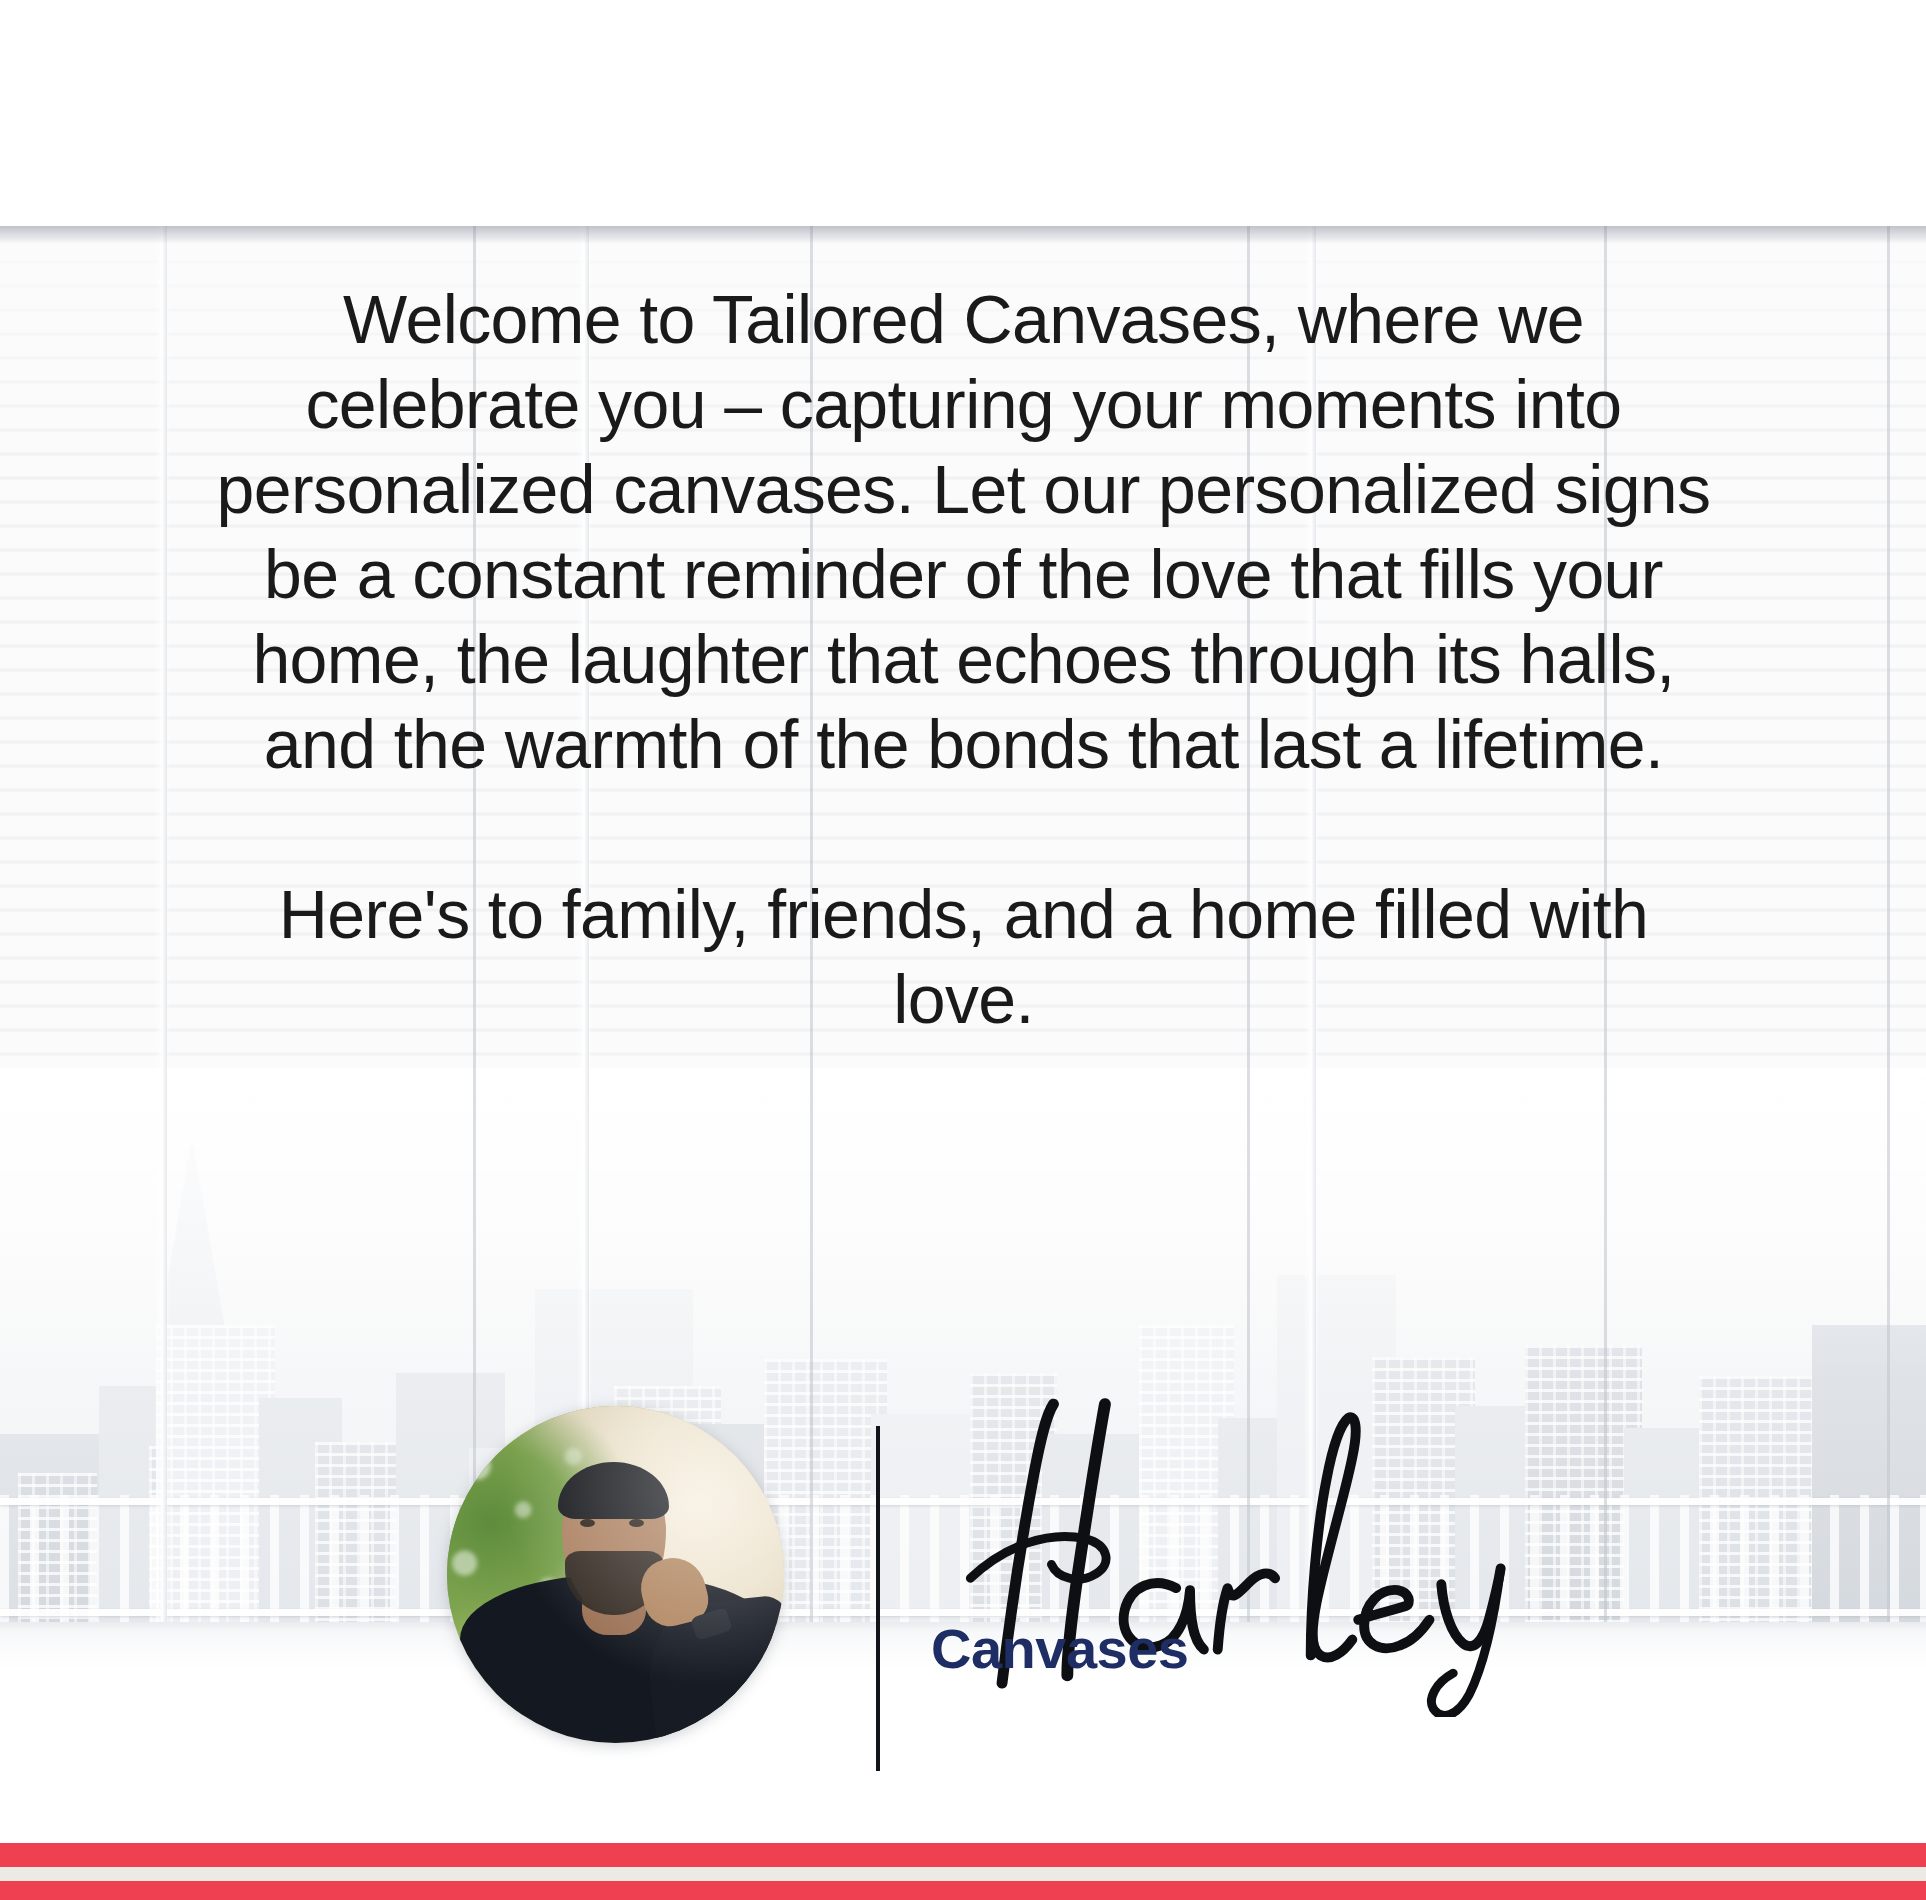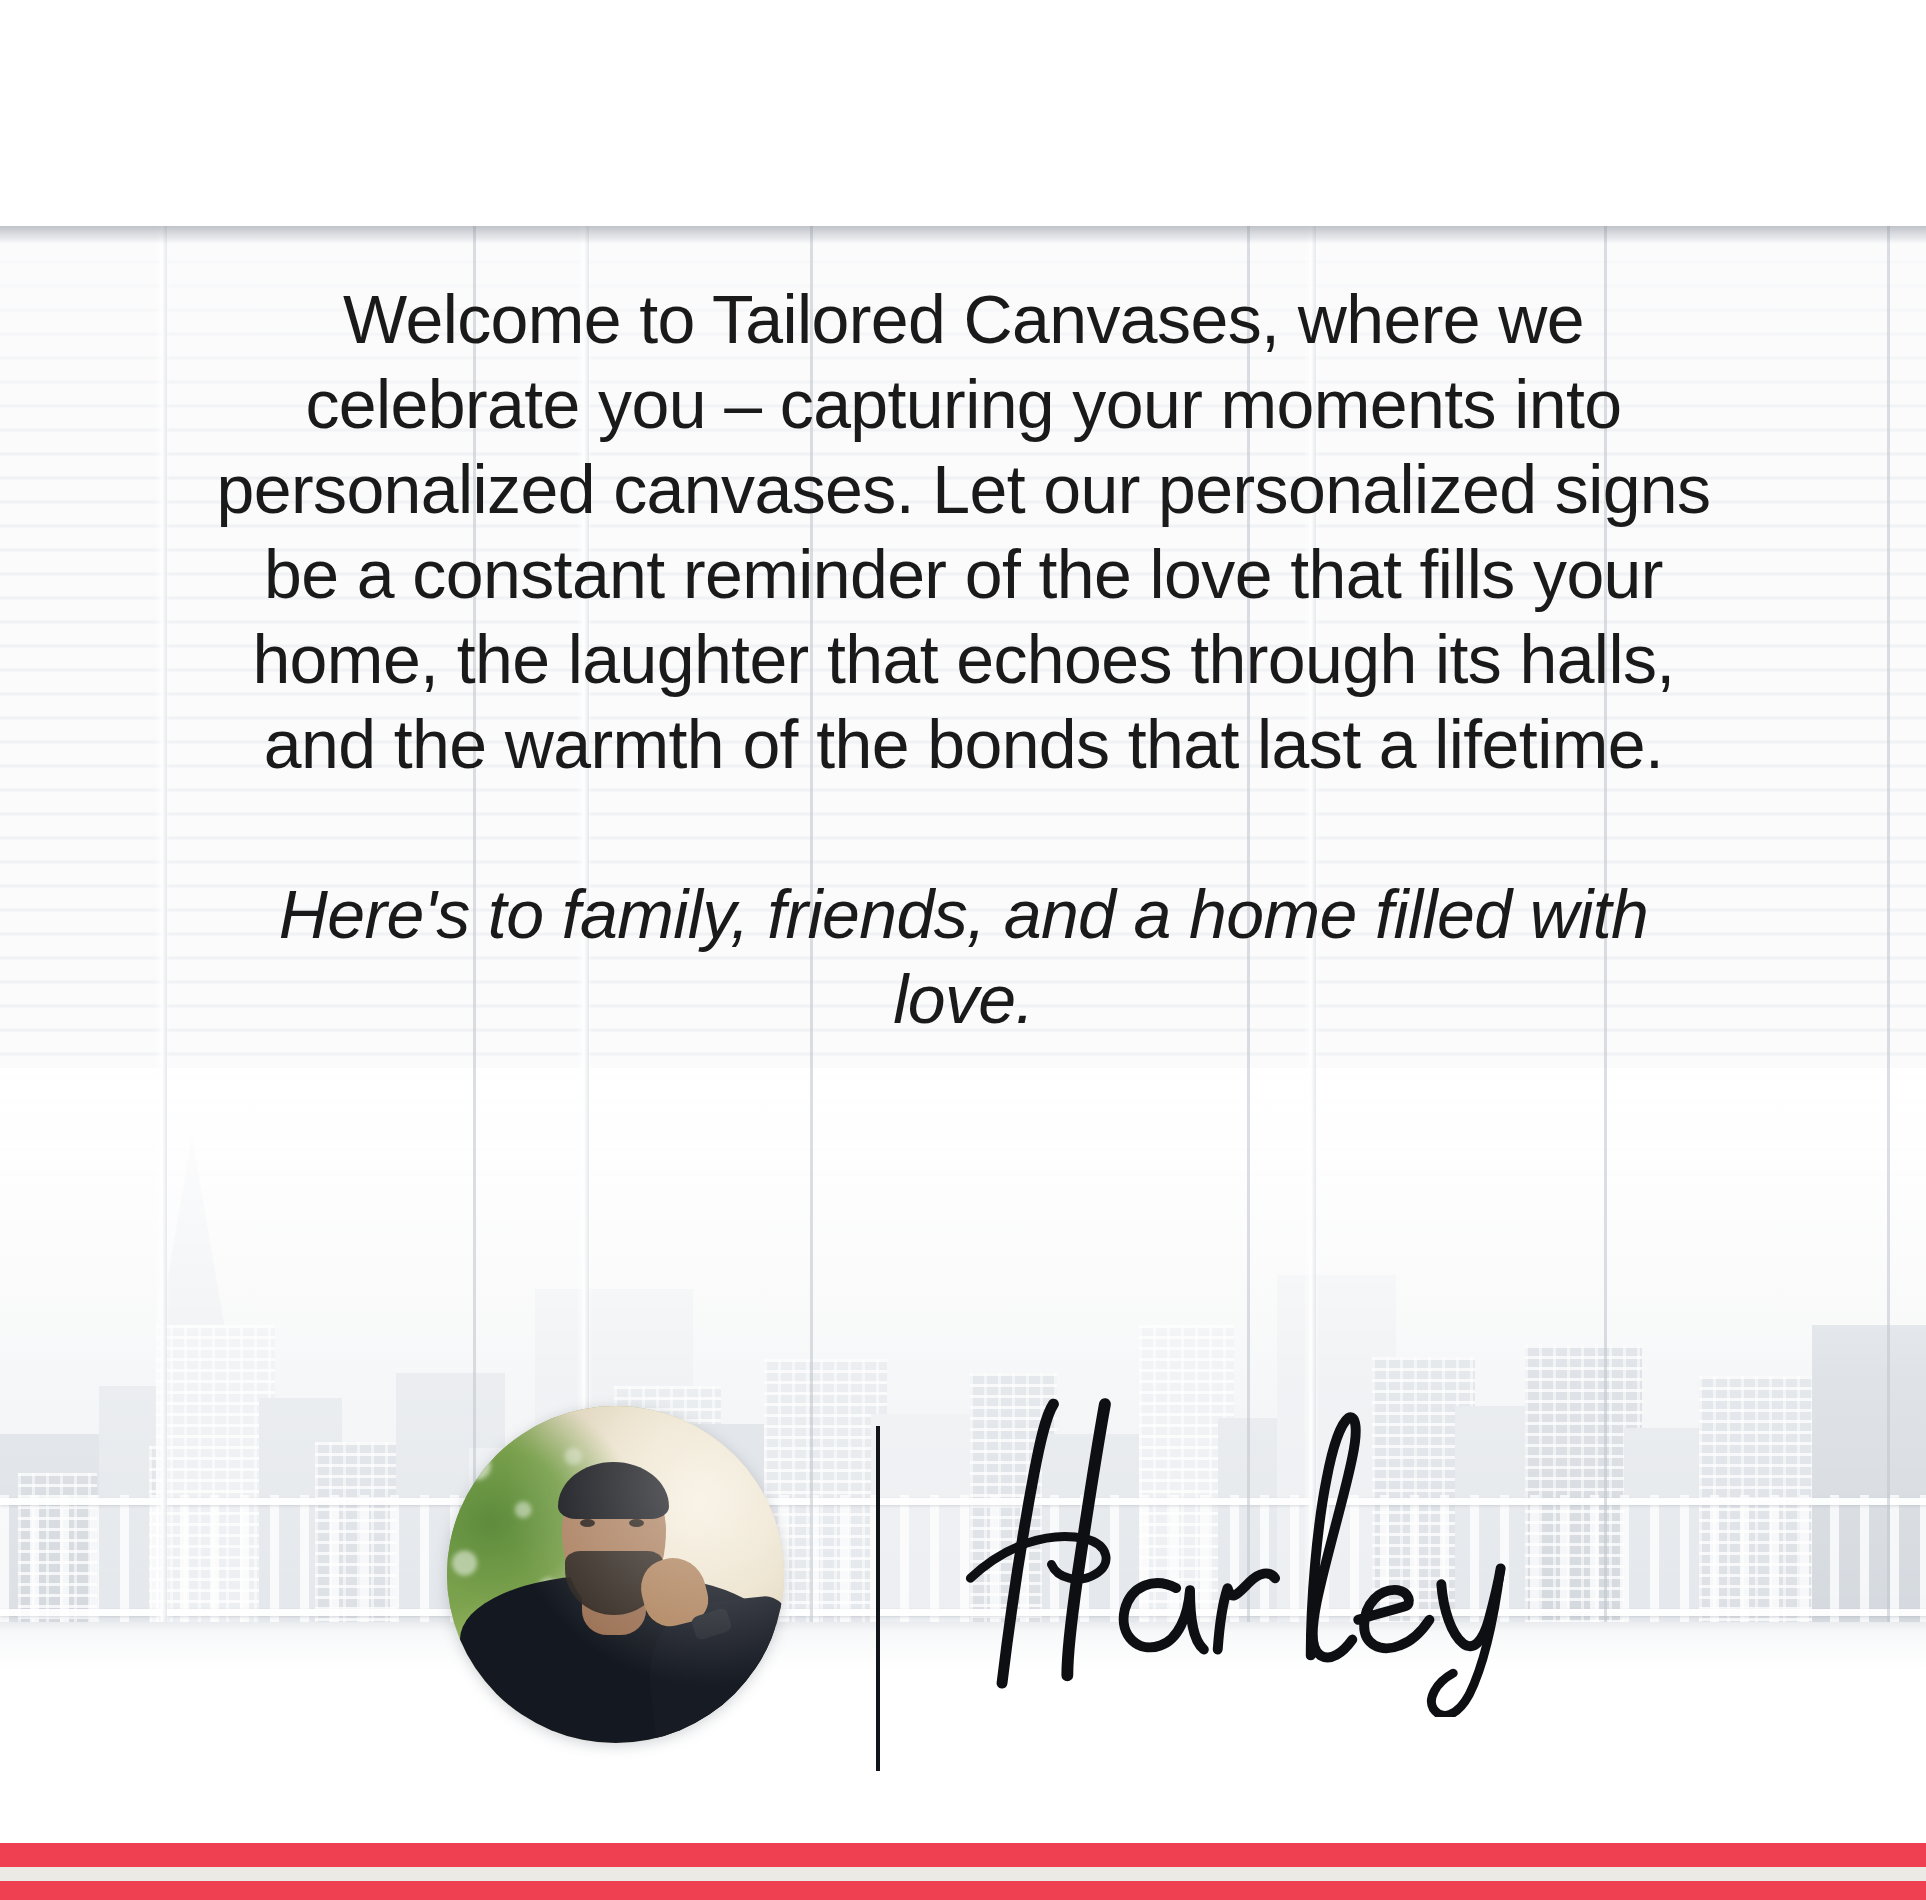--- a/index.html
+++ b/index.html
@@ -192,21 +192,21 @@
     width: 1511px;
     text-align: center;
     color: #1a1a1a;
     font-family: "Liberation Sans", sans-serif;
     font-weight: 400;
     font-size: 68px;
     line-height: 85px;
     letter-spacing: -0.6px;
   }
   .body-copy p { margin: 8px; }
-  .body-copy p + p { margin-top: 85px; font-style: italic; }
+  .body-copy p + p { margin-top: 85px; }
 
   
   .founder {
     position: absolute;
     left: 0;
     top: 1386px;
     width: 1927px;
     height: 436px;
   }
 
@@ -502,20 +502,21 @@
         <path d="M452 232 C470 226 488 222 500 218 C506 216 504 204 492 202 C474 200 458 216 458 238
                  C458 256 474 266 494 258 C506 254 516 244 524 232" stroke-width="10"></path>
 
         <path d="M536 196 C538 222 546 246 558 256 C568 264 578 254 584 232 C590 210 594 192 596 180" stroke-width="10"></path>
         <path d="M596 180 C590 226 580 276 564 308 C552 330 536 334 528 322 C522 312 530 296 548 286" stroke-width="9"></path>
       </svg>
     </div>
   </div>
 
   <div class="founder-role">
+    <div>Canvases</div>
   </div>
 
   <div class="stripe top"></div>
   <div class="stripe-gap"></div>
   <div class="stripe bottom"></div>
 
 </div>
 
 
 </body></html>

